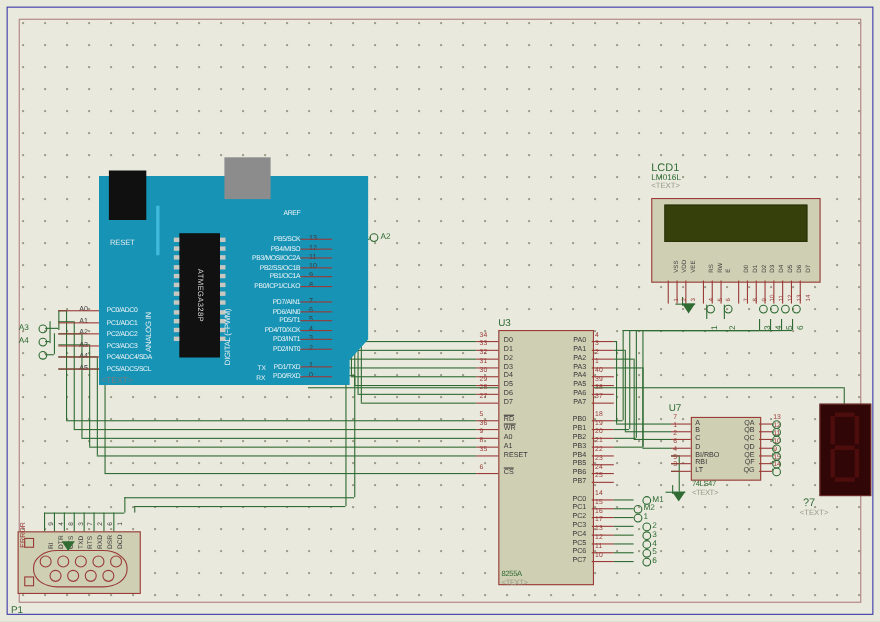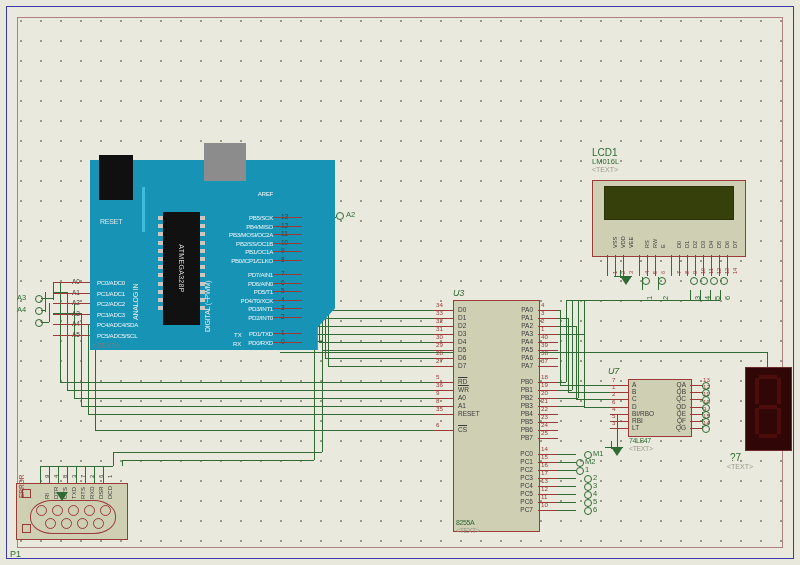--- a/index.html
+++ b/index.html
@@ -43,21 +43,21 @@
   .vlabel span{display:block;transform:rotate(-90deg);transform-origin:left top;}
 
   .apin{position:absolute;font-size:6.2px;color:#eef4f6;white-space:nowrap;letter-spacing:-.3px;text-align:left;}
   .dpin{position:absolute;font-size:6.2px;color:#eef4f6;white-space:nowrap;letter-spacing:-.3px;text-align:right;}
   .dnum{position:absolute;font-size:6.5px;color:#3a3a3a;white-space:nowrap;}
   .anum{position:absolute;font-size:6.5px;color:#3a3a3a;white-space:nowrap;}
   .txrx{position:absolute;font-size:6px;color:#eef4f6;}
 
   
   .ic{position:absolute;background:#cfcfb4;border:1px solid #9a3b38;}
-  .ic-ref{position:absolute;font-size:9px;color:#2f6b33;letter-spacing:-.2px;font-style:italic;}
+  .ic-ref{position:absolute;font-size:9px;color:#2f6b33;letter-spacing:-.2px;}
   .ic-val{position:absolute;font-size:7px;color:#2f6b33;letter-spacing:-.4px;}
   .ic-txt{position:absolute;font-size:7px;color:#9a9a8a;letter-spacing:-.4px;}
   .icpin-l{position:absolute;font-size:6.5px;color:#3a3a3a;white-space:nowrap;}
   .icpin-r{position:absolute;font-size:6.5px;color:#3a3a3a;white-space:nowrap;text-align:right;}
   .icpin-l.ob,.icpin-r.ob{text-decoration:overline;}
   .pinnum{position:absolute;font-size:6.2px;color:#9a3b38;white-space:nowrap;}
 
   
   .lcd-body{position:absolute;left:592px;top:180px;width:152px;height:75px;background:#cfcfb4;border:1px solid #9a3b38;}
   .lcd-screen{position:absolute;left:604px;top:186px;width:128px;height:32px;background:#36400b;border:1px solid #2a3208;}

